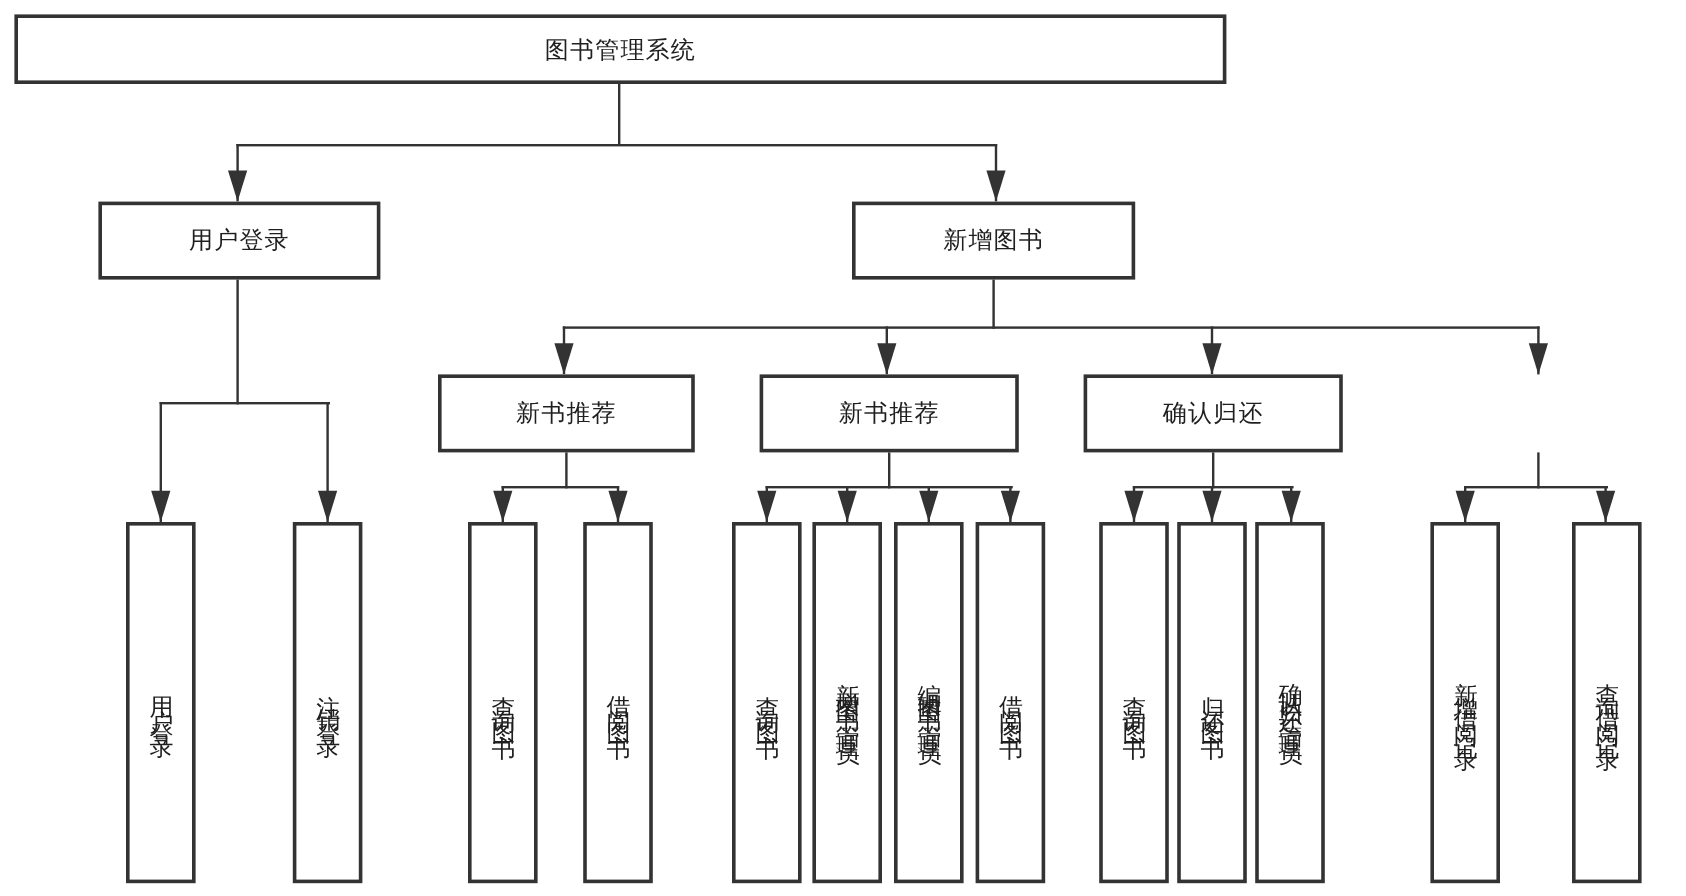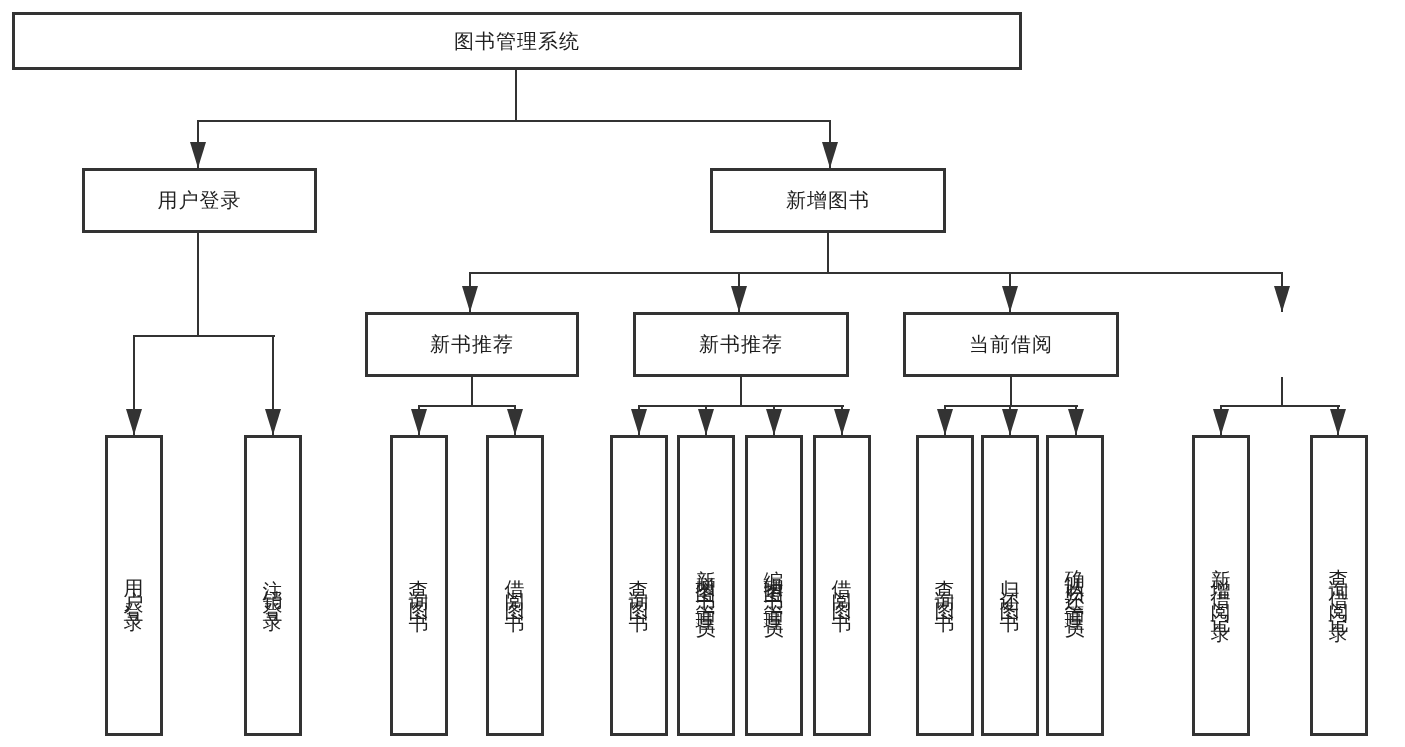--- a/index.html
+++ b/index.html
@@ -99,21 +99,21 @@
   <div class="vline" style="left:1281px;top:272px;height:40px;"></div>
   <div class="arrow" style="left:1274px;top:286px;"></div>
 
   <div class="box" style="left:365px;top:312px;width:214px;height:65px;">
     <span>新书推荐</span>
   </div>
   <div class="box" style="left:633px;top:312px;width:216px;height:65px;">
     <span>新书推荐</span>
   </div>
   <div class="box" style="left:903px;top:312px;width:216px;height:65px;">
-    <span>当前借阅</span>
+    <span>确认归还</span>
   </div>
 
   <div class="vline" style="left:471px;top:377px;height:30px;"></div>
   <div class="hline" style="left:418px;top:405px;width:98px;"></div>
   <div class="vline" style="left:418px;top:405px;height:30px;"></div>
   <div class="arrow" style="left:411px;top:409px;"></div>
   <div class="vline" style="left:514px;top:405px;height:30px;"></div>
   <div class="arrow" style="left:507px;top:409px;"></div>
 
   <div class="vline" style="left:740px;top:377px;height:30px;"></div>

